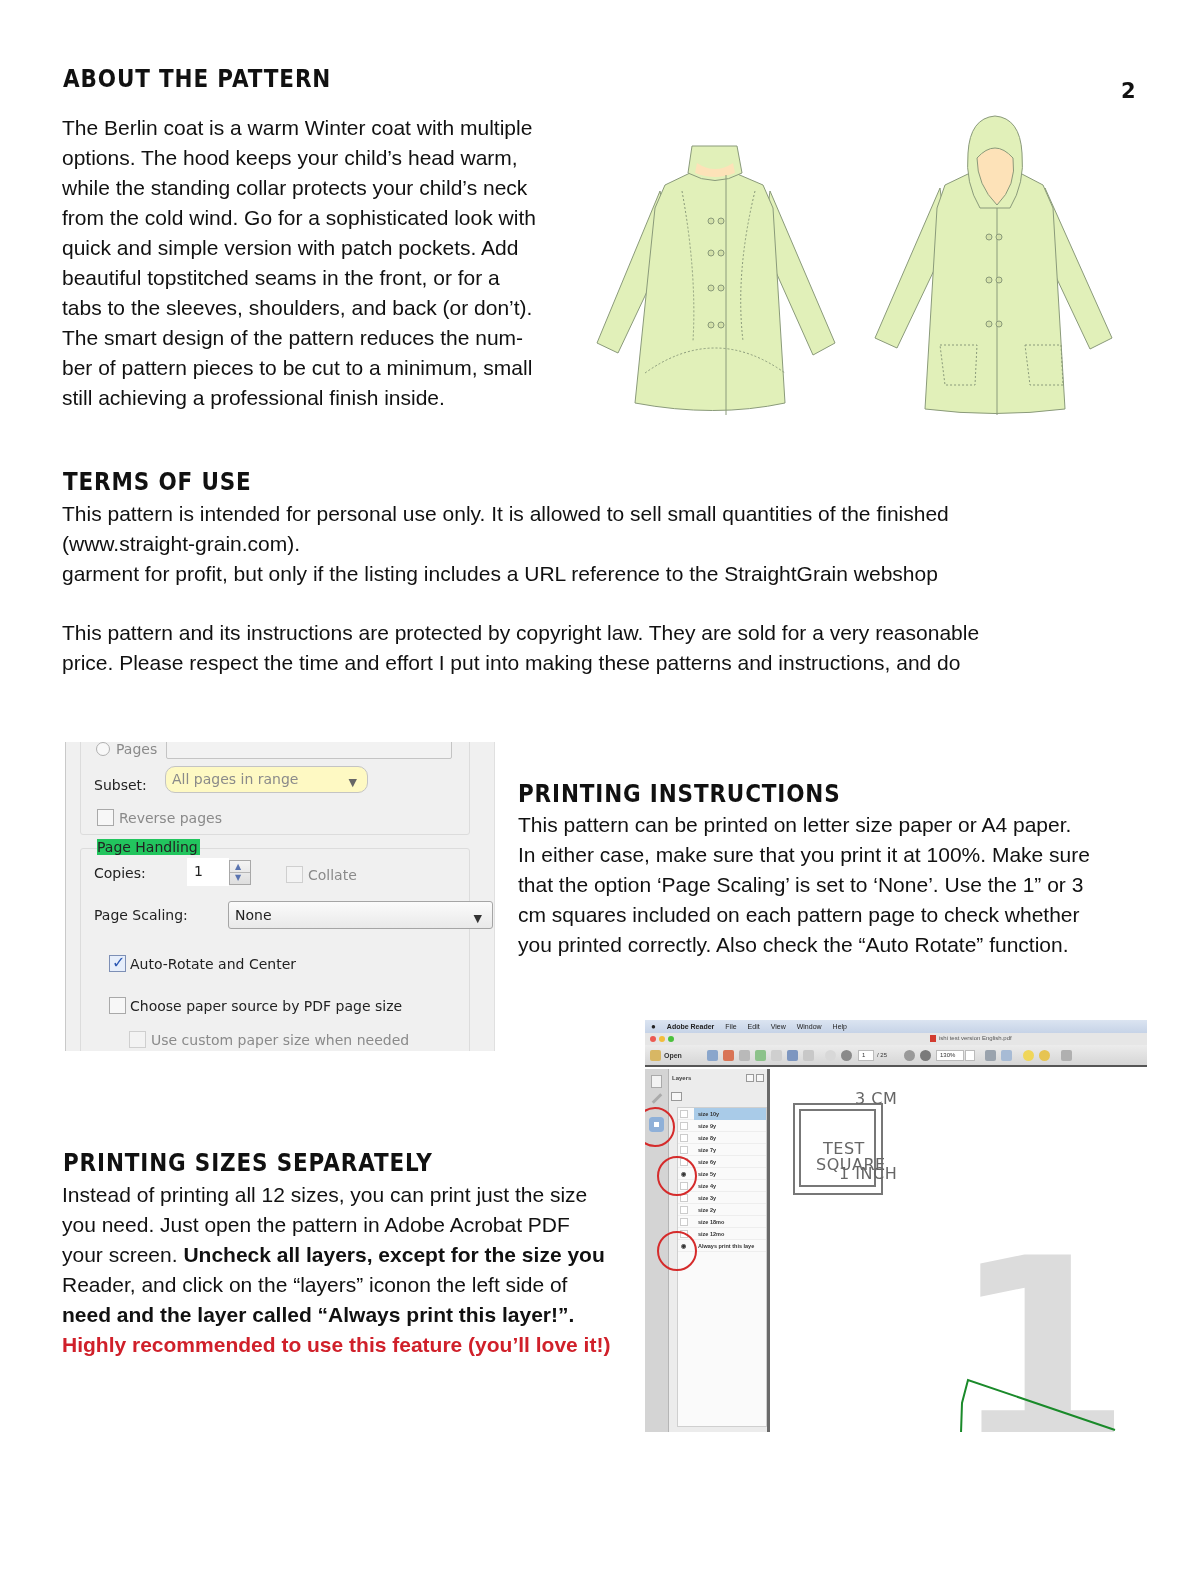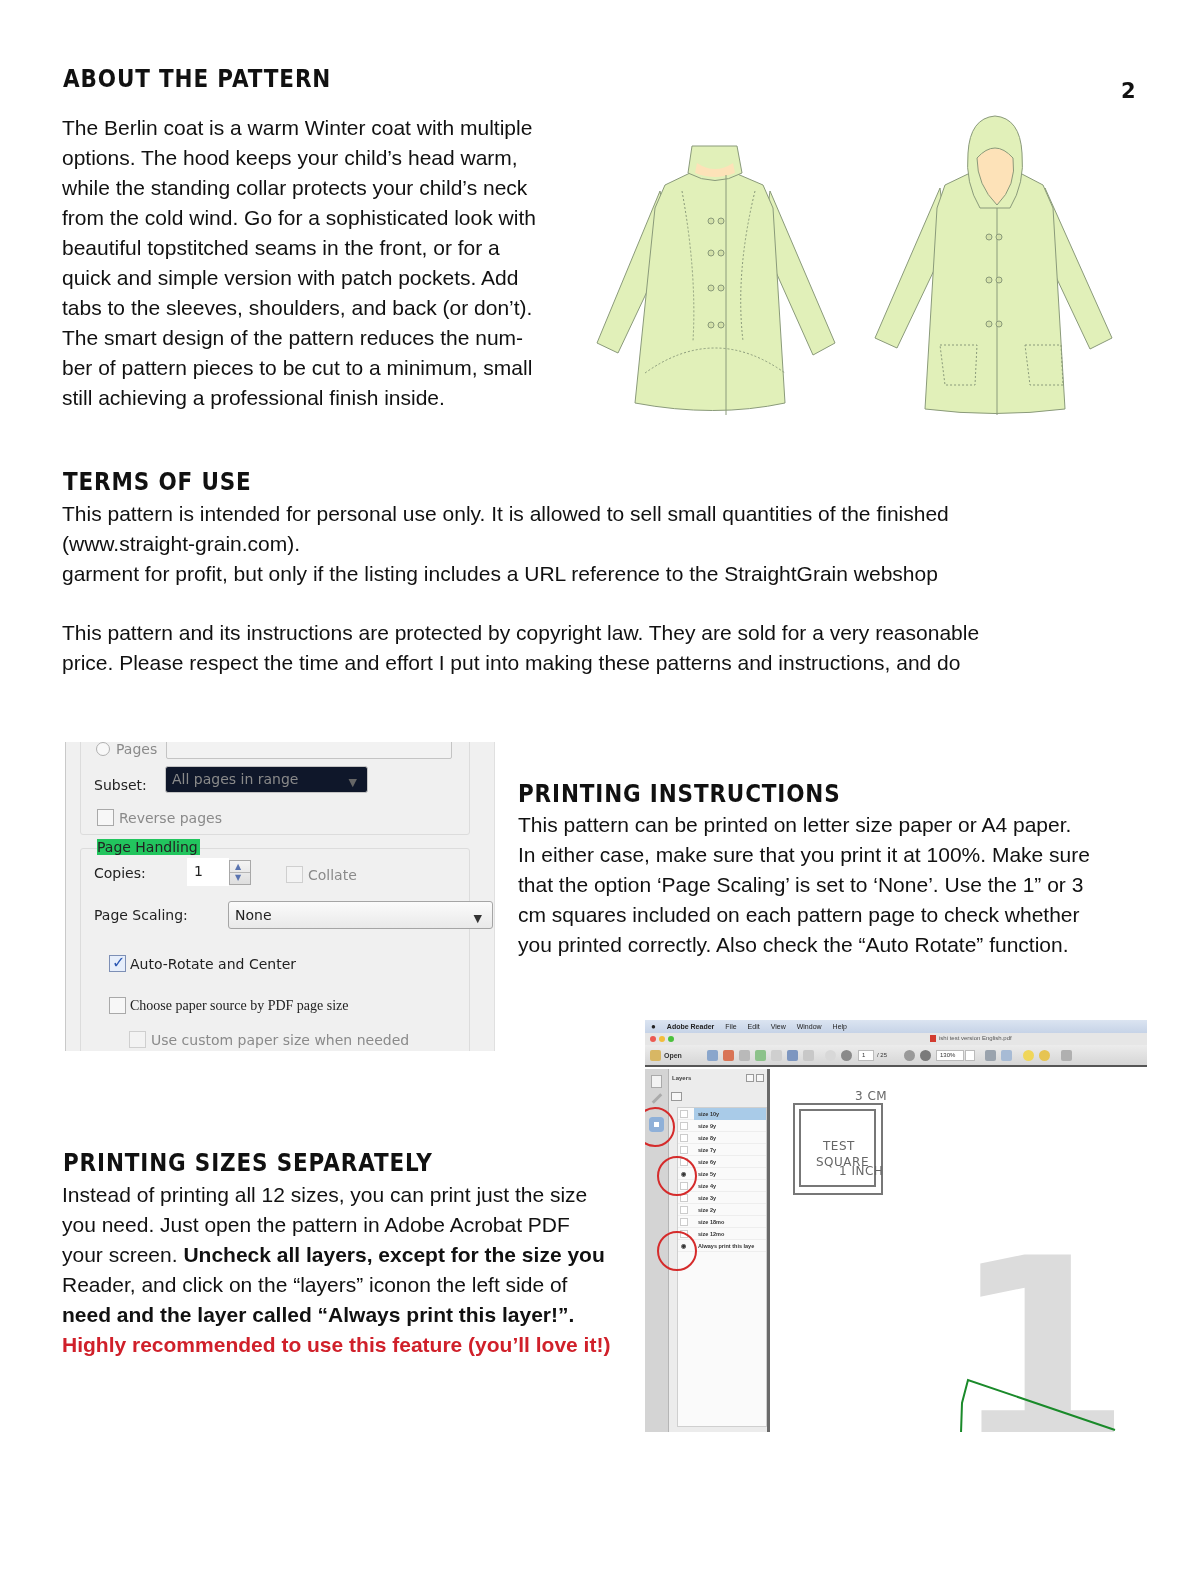--- a/index.html
+++ b/index.html
@@ -89,36 +89,36 @@
   .layers-list { position: absolute; left: 8px; top: 38px; width: 90px; height: 320px; background: #fafafa; border: 1px solid #cfcfcf; }
   .layer-row { position: absolute; left: 0; width: 100%; height: 12px; font-size: 5.5px; font-weight: bold; color: #333; line-height: 12px; border-bottom: 1px solid #eee; }
   .layer-row .cb { position: absolute; left: 2px; top: 2px; width: 8px; height: 8px; border: 1px solid #ccc; background: #fff; }
   .layer-row .eye { position: absolute; left: 3px; top: 3px; font-size: 6px; line-height: 6px; color: #333; }
   .layer-row .lbl { position: absolute; left: 20px; }
   .layer-row.selected .lbl { background: #a9cbe8; left: 16px; width: 72px; padding-left: 4px; }
   .red-circle { position: absolute; width: 40px; height: 40px; border: 2px solid #d52b2b; border-radius: 50%; }
   .doc-area { position: absolute; left: 128px; top: 49px; width: 374px; height: 363px; background: #fff; }
   .test-outer { position: absolute; left: 20px; top: 34px; width: 90px; height: 92px; border: 2px solid #777; }
   .test-inner { position: absolute; left: 26px; top: 40px; width: 77px; height: 78px; border: 2px solid #777; }
-  .test-text { position: absolute; font-family: "DejaVu Sans", sans-serif; font-size: 12px; color: #666; letter-spacing: 0.5px; }
+  .test-text { position: absolute; font-family: "DejaVu Sans", sans-serif; font-size: 16px; color: #666; letter-spacing: 0.5px; }
   .big-one { position: absolute; left: 178px; top: 155px; font-family: "DejaVu Sans", sans-serif; font-weight: bold; font-size: 260px; color: #dcdcdc; line-height: 1; }
 </style>
 </head>
 <body>
 
 <div class="page-number">2</div>
 
 <div class="heading" style="left:63px; top:64px;">ABOUT THE PATTERN</div>
 <div class="body-text" style="left:62px; top:113px; width:530px;">
   <div>The Berlin coat is a warm Winter coat with multiple</div>
   <div>options. The hood keeps your child’s head warm,</div>
   <div>while the standing collar protects your child’s neck</div>
   <div>from the cold wind. Go for a sophisticated look with</div>
+  <div>quick and simple version with patch pockets. Add</div>
   <div>beautiful topstitched seams in the front, or for a</div>
-  <div>quick and simple version with patch pockets. Add</div>
   <div>tabs to the sleeves, shoulders, and back (or don’t).</div>
   <div>The smart design of the pattern reduces the num-</div>
   <div>ber of pattern pieces to be cut to a minimum, small</div>
   <div>still achieving a professional finish inside.</div>
 </div>
 
 <svg class="coats" viewBox="0 0 570 305">
   <g stroke="#8a9a7a" stroke-width="1" fill="#e1f0b9">
 
     <path d="M75 78 L12 230 L33 240 L85 130 Z"></path>
@@ -179,21 +179,21 @@
   <div>price. Please respect the time and effort I put into making these patterns and instructions, and do</div>
 </div>
 
 <div class="print-dialog">
   <div class="pd-groupbox" style="left:14px; top:-5px; width:390px; height:98px;"></div>
   <div class="pd-abs" style="left:30px; top:0px; width:14px; height:14px; border:1px solid #b0b0b0; border-radius:50%; background:#f8f8f8;"></div>
   <div class="pd-abs grey" style="left:50px; top:-1px;">Pages</div>
   <div class="pd-abs" style="left:100px; top:-4px; width:286px; height:21px; border:1px solid #c4c4c4; border-radius:2px; background:#f2f2f2;"></div>
 
   <div class="pd-abs" style="left:28px; top:35px;">Subset:</div>
-  <div class="pd-select grey" style="left:99px; top:24px; width:203px; height:27px; line-height:21px; background:#0f172a; border-color:#c4c4c4;">
+  <div class="pd-select grey" style="left:99px; top:24px; width:203px; height:27px; line-height:21px; background:#fef9c3; border-color:#c4c4c4;border-radius:10px;">
     <span>All pages in range</span>
     <span class="arrow" style="top:5px; color:#666;">▼</span>
   </div>
 
   <div class="pd-checkbox" style="left:31px; top:67px;"></div>
   <div class="pd-abs grey" style="left:53px; top:68px;">Reverse pages</div>
 
   <div class="pd-groupbox" style="left:14px; top:106px; width:390px; height:220px;"></div>
   <div class="pd-abs" style="left:31px; top:97px; background:#22c55e; padding-right:2px;">Page Handling</div>
 
@@ -212,21 +212,21 @@
   <div class="pd-abs" style="left:28px; top:165px;">Page Scaling:</div>
   <div class="pd-select" style="left:162px; top:159px; width:265px; height:28px; line-height:22px;">
     <span>None</span>
     <span class="arrow" style="top:6px;">▼</span>
   </div>
 
   <div class="pd-checkbox checked" style="left:43px; top:213px;"></div>
   <div class="pd-abs" style="left:64px; top:214px;">Auto-Rotate and Center</div>
 
   <div class="pd-checkbox" style="left:43px; top:255px;"></div>
-  <div class="pd-abs" style="left:64px; top:256px;font-family:Liberation Serif, serif;">Choose paper source by PDF page size</div>
+  <div class="pd-abs" style="left:64px; top:256px;">Choose paper source by PDF page size</div>
 
   <div class="pd-checkbox disabled" style="left:63px; top:289px;"></div>
   <div class="pd-abs grey" style="left:85px; top:290px;">Use custom paper size when needed</div>
 </div>
 
 <div class="heading" style="left:518px; top:779px;">PRINTING INSTRUCTIONS</div>
 <div class="body-text" style="left:518px; top:810px; width:640px;">
   <div>This pattern can be printed on letter size paper or A4 paper.</div>
   <div>In either case, make sure that you print it at 100%. Make sure</div>
   <div>that the option ‘Page Scaling’ is set to ‘None’. Use the 1” or 3</div>

